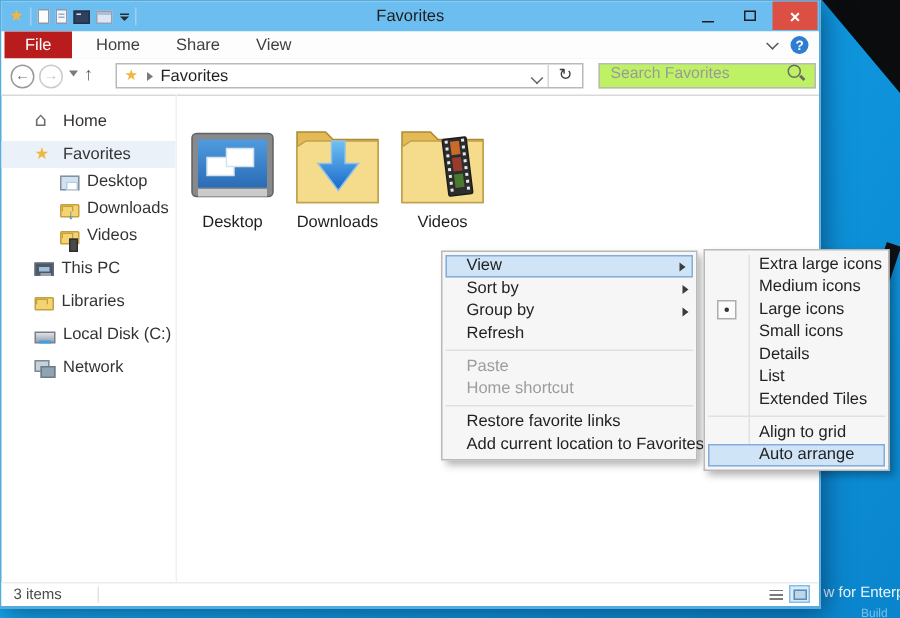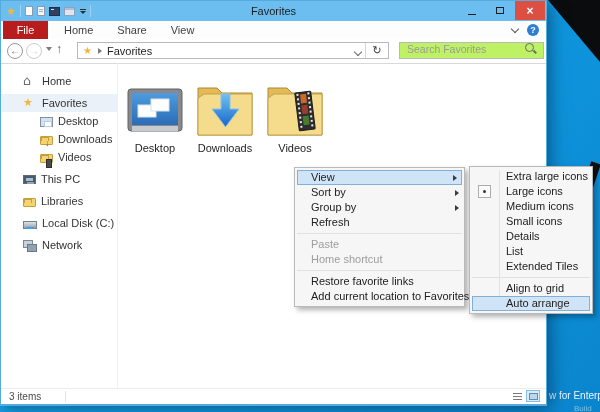--- a/index.html
+++ b/index.html
@@ -341,27 +341,27 @@
   <div class="mi">
     <span>Add current location to Favorites</span>
   </div>
 </div>
 
 <div id="vsub" class="menu">
   <div class="mi vmi">
     <span>Extra large icons</span>
   </div>
   <div class="mi vmi">
+    <span>Medium icons</span>
+  </div>
+  <div class="mi vmi">
     <span class="radio"></span>
     <span>Large icons</span>
   </div>
   <div class="mi vmi">
-    <span>Medium icons</span>
-  </div>
-  <div class="mi vmi">
     <span>Small icons</span>
   </div>
   <div class="mi vmi">
     <span>Details</span>
   </div>
   <div class="mi vmi">
     <span>List</span>
   </div>
   <div class="mi vmi">
     <span>Extended Tiles</span>

